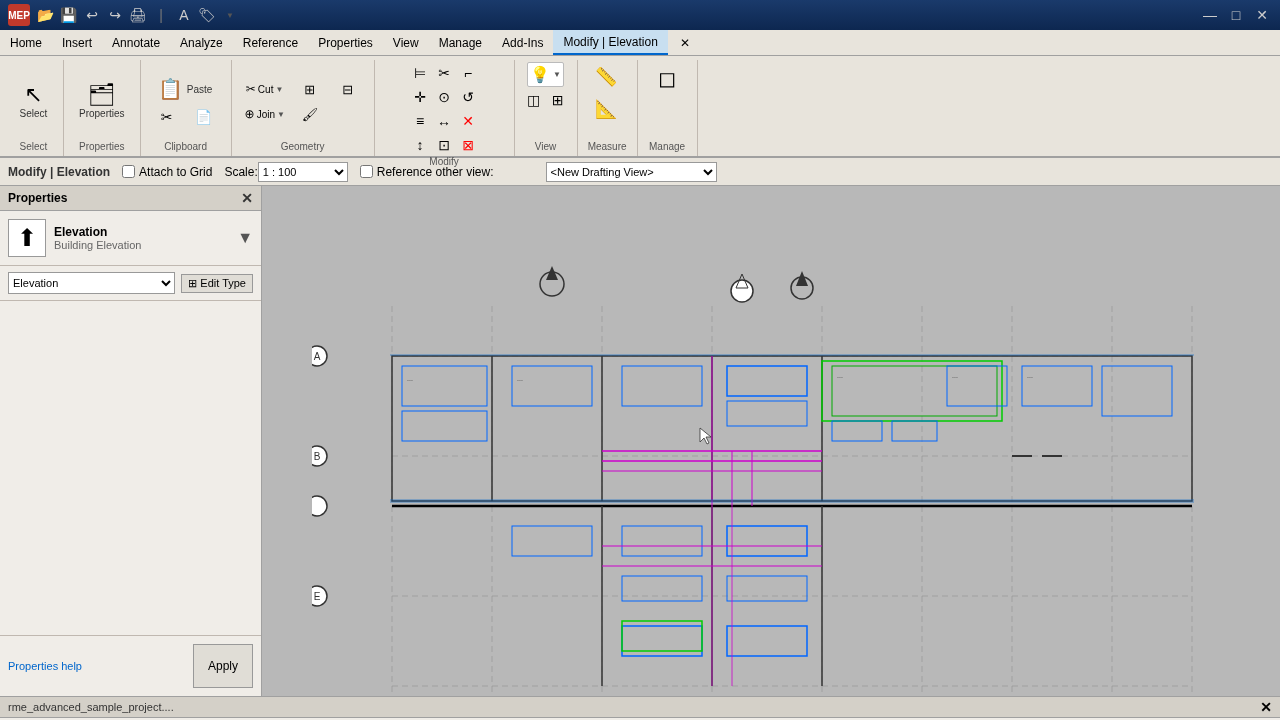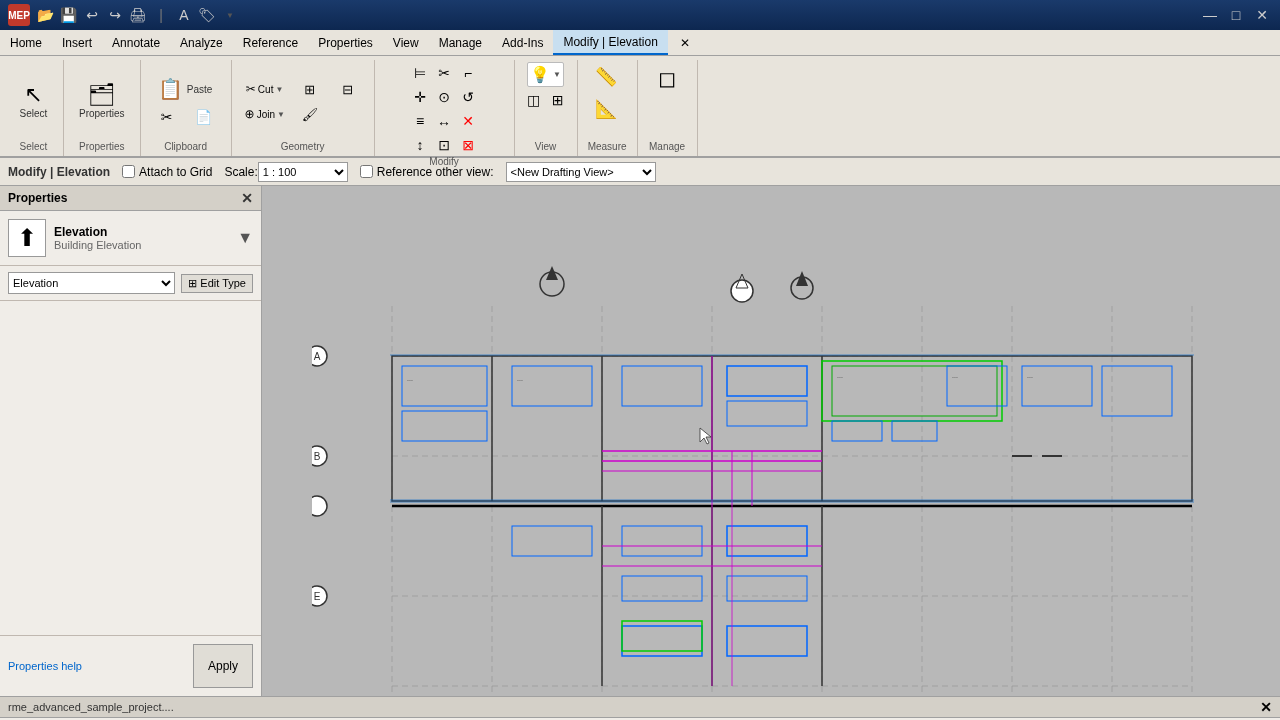--- a/index.html
+++ b/index.html
@@ -136,25 +136,26 @@
     }
     .scale-group { display: flex; align-items: center; font-size: 12px; }
     .scale-select {
       width: 90px;
       height: 20px;
       font-size: 11px;
       border: 1px solid #999;
       background: white;
     }
     .ref-view-select {
-      width: 150px;
+      width: 171px;
       height: 20px;
       font-size: 11px;
       border: 1px solid #999;
       background: white;
+      margin-left: 40px;
     }
 
     
     #main-layout {
       display: flex;
       height: calc(720px - 30px - 26px - 126px - 28px);
     }
 
     
     #properties-panel {

